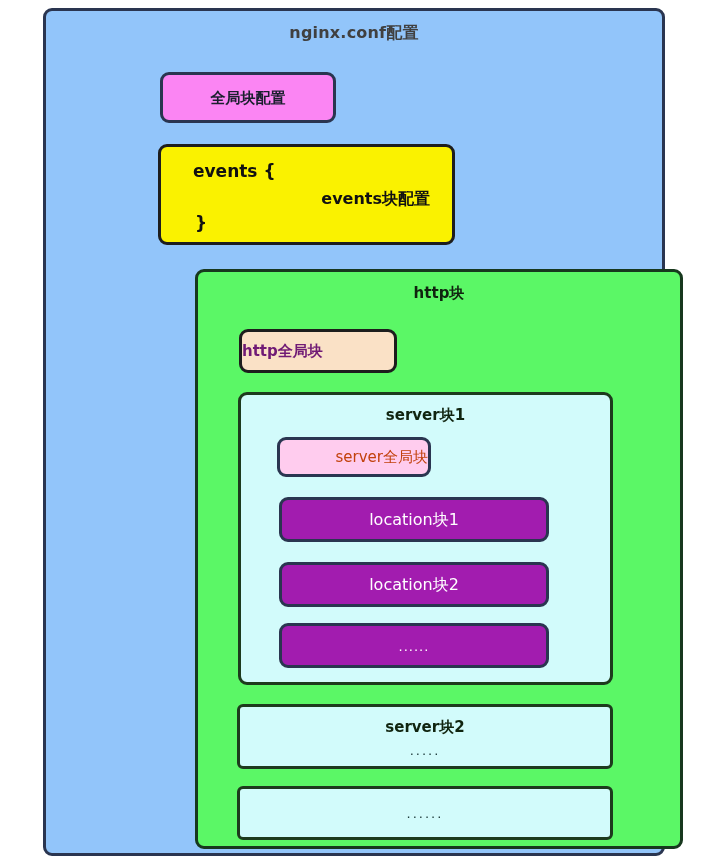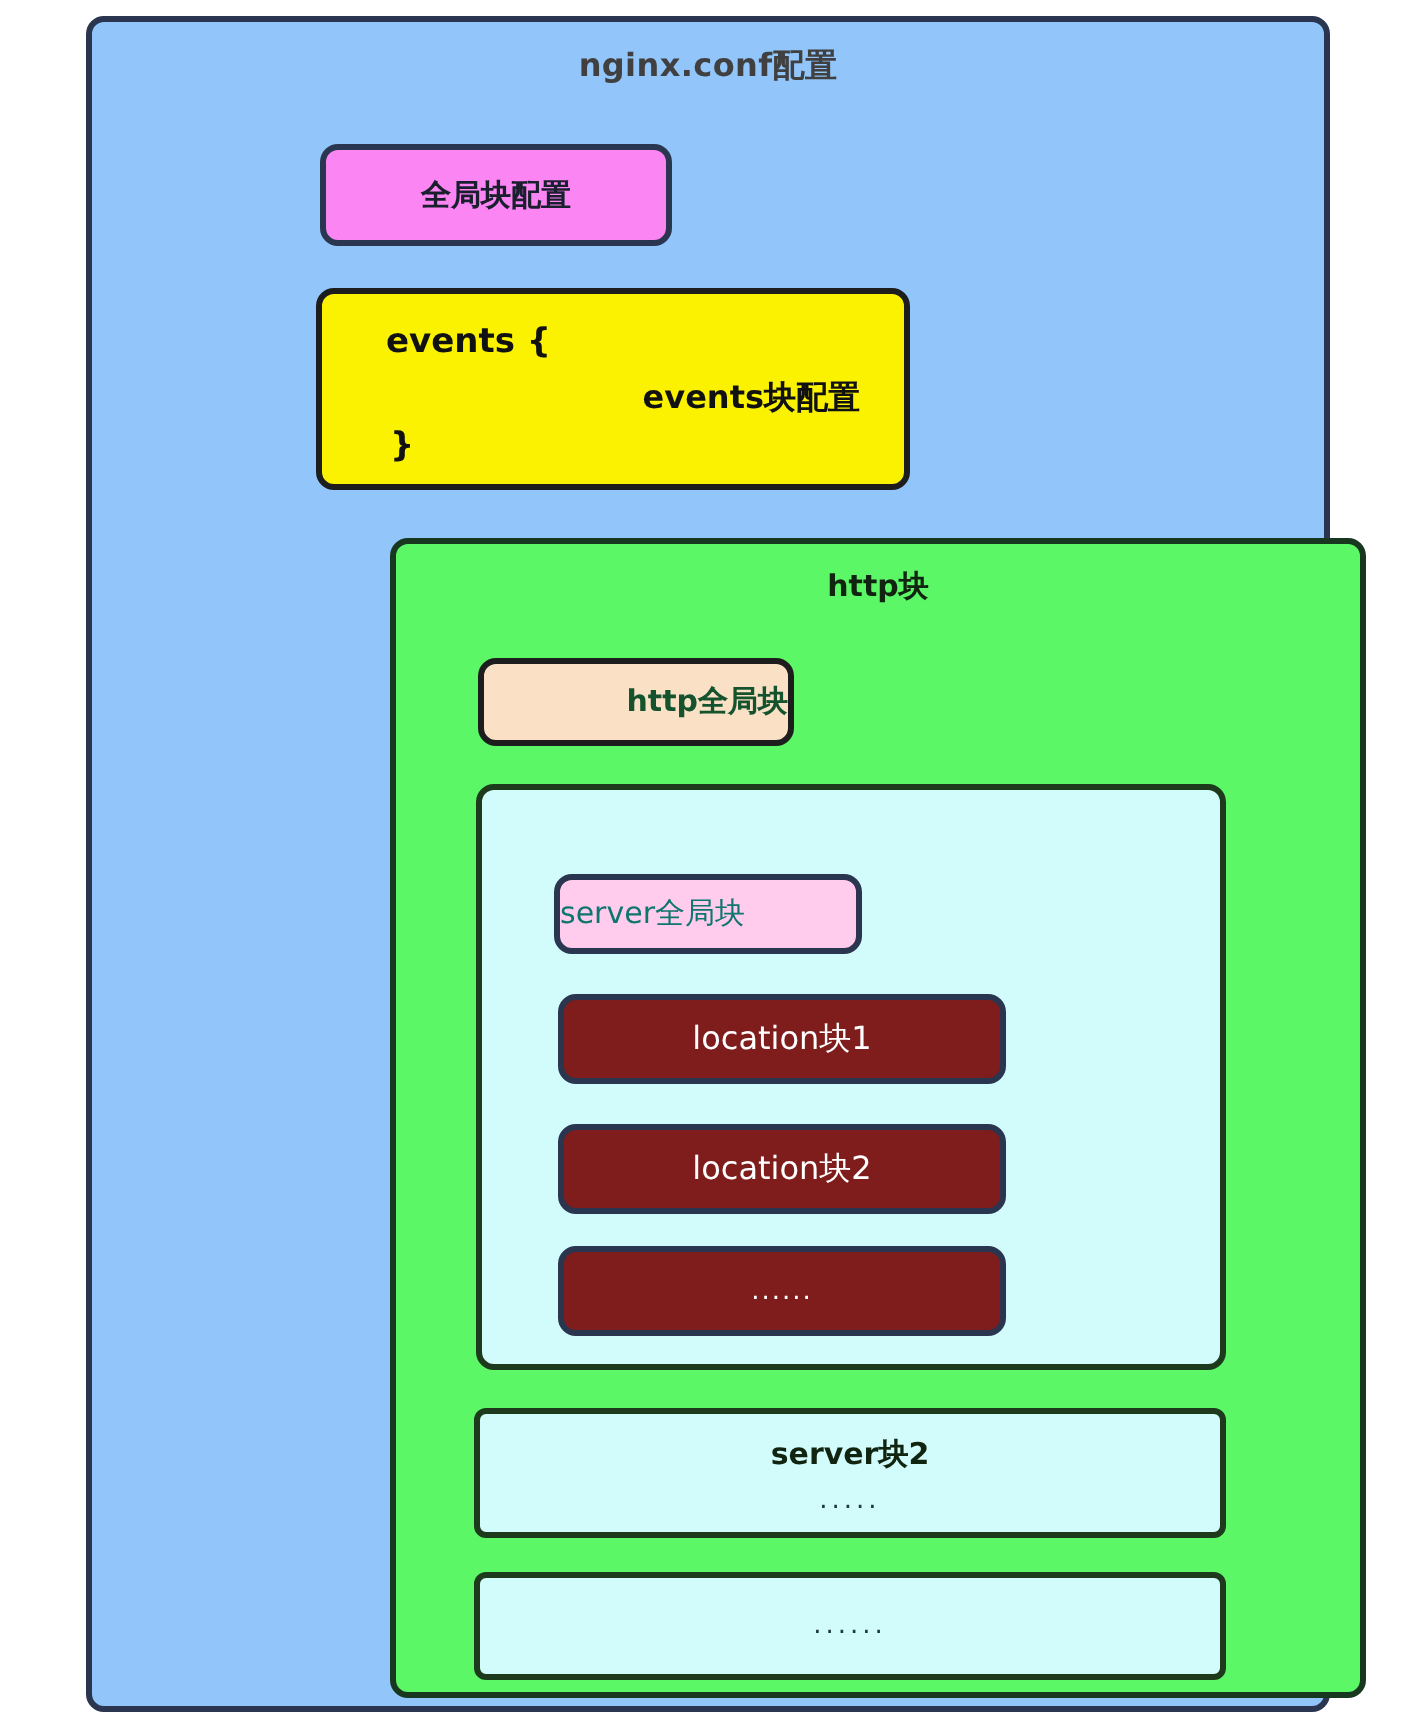--- a/index.html
+++ b/index.html
@@ -131,24 +131,24 @@
     height: 44px;
     background: #FAE1C6;
     border: 3px solid #1d1d1d;
     border-radius: 9px;
   }
   #http-global .label {
     position: absolute;
     left: 0; right: 0;
     top: 50%;
     transform: translateY(-50%);
-    text-align: right;
-    font-size: 15px;
-    font-weight: bold;
-    color: #14532d;
+    text-align: left;
+    font-size: 15px;
+    font-weight: bold;
+    color: #701a75;
   }
 
   
   #server1 {
     left: 40px;
     top: 120px;
     width: 375px;
     height: 293px;
     background: #D2FBFB;
     border: 3px solid #1d3a1d;
@@ -173,31 +173,31 @@
     height: 40px;
     background: #FFCCEE;
     border: 3px solid #2A3550;
     border-radius: 9px;
   }
   #server-global .label {
     position: absolute;
     left: 0; right: 0;
     top: 50%;
     transform: translateY(-50%);
-    text-align: left;
-    font-size: 15px;
-    color: #0f766e;
+    text-align: right;
+    font-size: 15px;
+    color: #c2410c;
   }
 
   
   .loc-block {
     left: 38px;
-    width: 224px;
+    width: 270px;
     height: 45px;
-    background: #7f1d1d;
+    background: #a21caf;
     border: 3px solid #2A3550;
     border-radius: 9px;
   }
   .loc-block .label {
     position: absolute;
     left: 0; right: 0;
     top: 50%;
     transform: translateY(-50%);
     text-align: center;
     font-size: 16px;
@@ -260,20 +260,21 @@
   <div class="box" id="http-block">
 
     <div id="http-title">http块</div>
 
     <div class="box" id="http-global">
       <div class="label">http全局块</div>
     </div>
 
     <div class="box" id="server1">
 
+      <div id="server1-title">server块1</div>
 
       <div class="box" id="server-global">
         <div class="label">server全局块</div>
       </div>
 
       <div class="box loc-block" id="loc1">
         <div class="label">location块1</div>
       </div>
 
       <div class="box loc-block" id="loc2">

